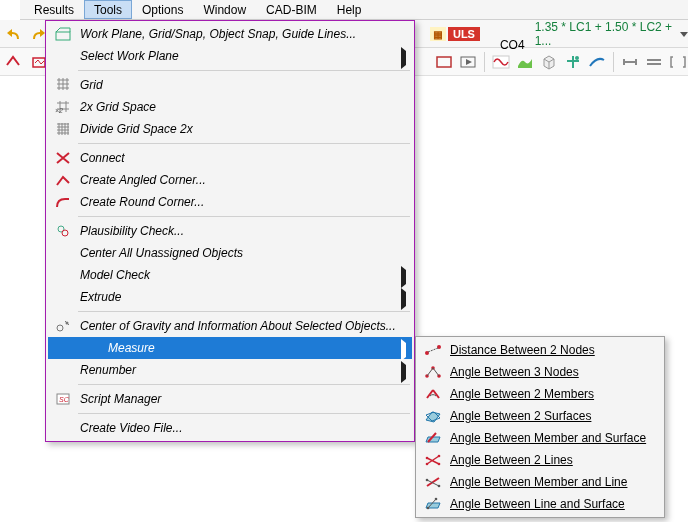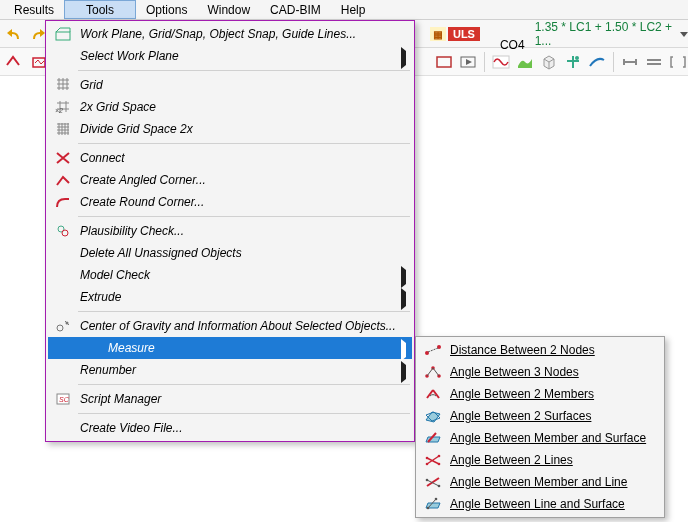--- a/index.html
+++ b/index.html
@@ -13,31 +13,32 @@
     overflow: hidden;
   }
   
   .menubar {
     display: flex;
     align-items: center;
     height: 20px;
     background: #f5f5f5;
     border-bottom: 1px solid #d0d0d0;
     padding-left: 4px;
+    margin-left: 20px;
   }
   .menubar-item {
     padding: 2px 10px 2px 10px;
     height: 100%;
     display: flex;
     align-items: center;
   }
   .menubar-item.highlight {
     background: #c9def5;
     border: 1px solid #7aa7d6;
-    padding: 1px 21px;
+    padding: 1px 9px;
   }
   
   .toolbar {
     height: 28px;
     display: flex;
     align-items: center;
     background: #f7f7f7;
     border-bottom: 1px solid #d9d9d9;
     padding-left: 2px;
     position: relative;
@@ -362,21 +363,21 @@
     <span class="mi-icon">
         <svg width="16" height="14">
           <circle cx="6" cy="5" r="3" fill="none" stroke="#4a8"></circle>
           <circle cx="10" cy="9" r="3" fill="none" stroke="#c23"></circle>
         </svg>
       </span>
     <span class="mi-label">Plausibility Check...</span>
   </div>
   <div class="menu-row">
     <span class="mi-icon"></span>
-    <span class="mi-label">Delete All Unassigned Objects</span>
+    <span class="mi-label">Center All Unassigned Objects</span>
   </div>
   <div class="menu-row">
     <span class="mi-icon"></span>
     <span class="mi-label">Model Check</span>
     <span class="mi-arrow"><span class="arrow-r"></span></span>
   </div>
   <div class="menu-row">
     <span class="mi-icon"></span>
     <span class="mi-label">Extrude</span>
     <span class="mi-arrow"><span class="arrow-r"></span></span>

